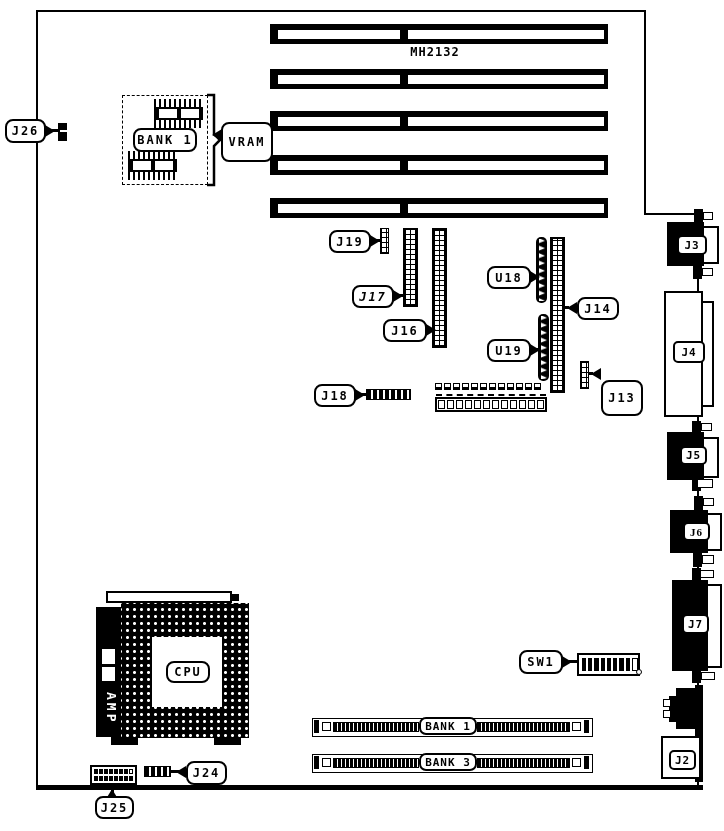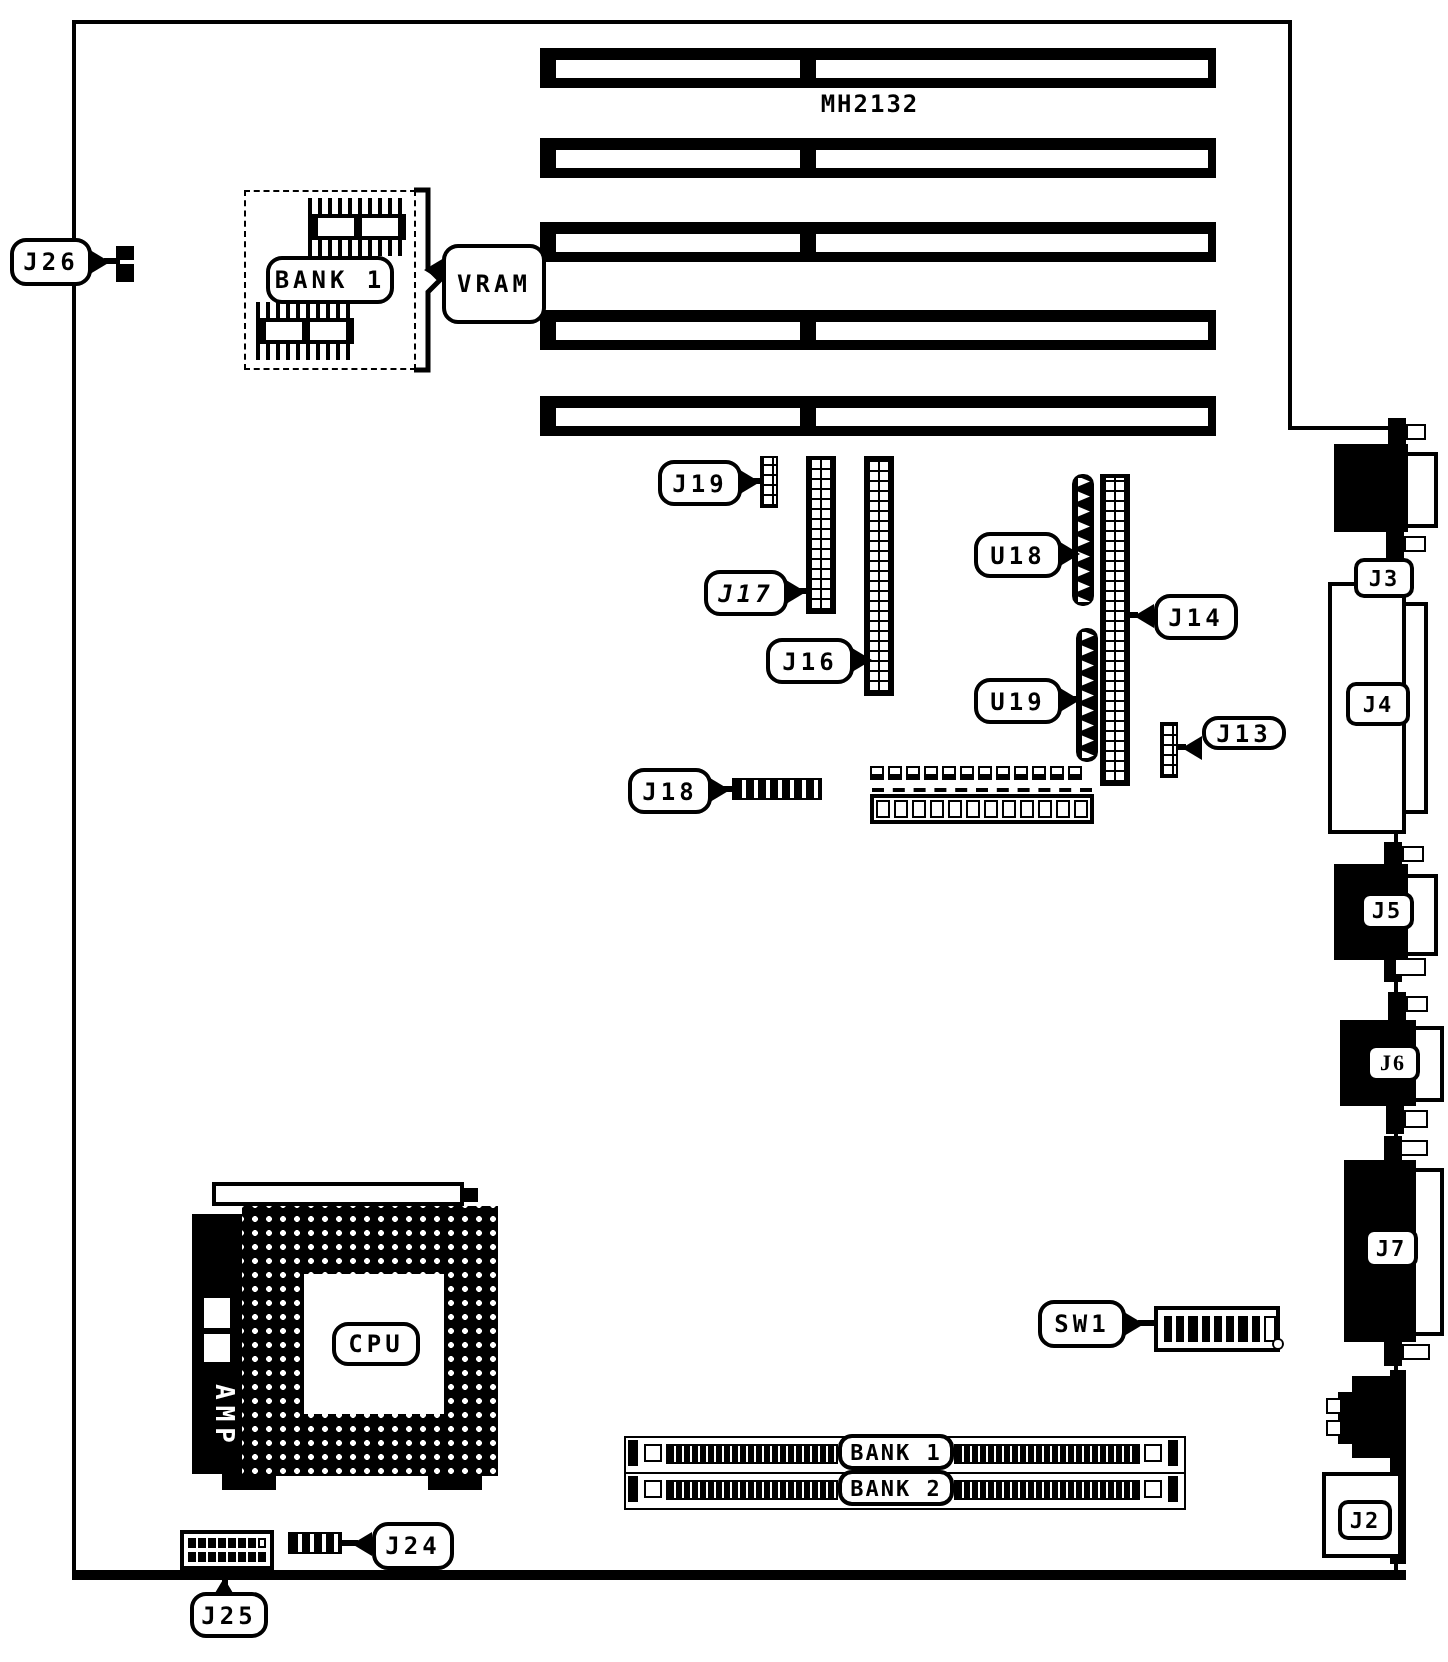--- a/index.html
+++ b/index.html
@@ -164,21 +164,21 @@
   </svg>
 
   <div class="cells" style="left:550px;top:237px;width:15px;height:156px;"></div>
   <div class="line" style="left:565px;top:306px;width:4px;height:3px;"></div>
   <div class="tri-l" style="left:567px;top:302px;"></div>
   <div class="lbl" style="left:577px;top:297px;width:42px;height:23px;">J14</div>
 
   <div class="cells thin" style="left:580px;top:361px;width:9px;height:28px;"></div>
   <div class="line" style="left:589px;top:372px;width:4px;height:3px;"></div>
   <div class="tri-l" style="left:591px;top:368px;"></div>
-  <div class="lbl" style="left:601px;top:358px;width:42px;height:17px;">J13</div>
+  <div class="lbl" style="left:601px;top:380px;width:42px;height:36px;">J13</div>
 
   <div class="lbl" style="left:314px;top:384px;width:42px;height:23px;">J18</div>
   <div class="tri-r" style="left:355px;top:389px;"></div>
   <div class="line" style="left:361px;top:393px;width:6px;height:3px;"></div>
   <div class="abs" style="left:366px;top:389px;width:45px;height:11px;border:1px solid #000;
        background:repeating-linear-gradient(90deg,#000 0 4px,#fff 4px 6px);"></div>
 
   <div class="abs" style="left:435px;top:383px;width:112px;height:9px;display:flex;gap:2px;">
     <span class="ppin"></span>
       <span class="ppin"></span>
@@ -222,21 +222,21 @@
       <span class="swbar"></span>
       <span class="swbar"></span>
     <span style="display:block;width:7px;height:13px;background:#fff;border:1px solid #000;box-sizing:border-box;"></span>
   </div>
   <div class="abs" style="left:636px;top:669px;width:6px;height:6px;border:1px solid #000;border-radius:50%;background:#fff;z-index:7;"></div>
 
   <div class="abs ink" style="left:694px;top:209px;width:9px;height:14px;"></div>
   <div class="abs" style="left:703px;top:212px;width:10px;height:8px;border:1px solid #000;background:#fff;"></div>
   <div class="abs ink" style="left:667px;top:222px;width:37px;height:44px;"></div>
   <div class="abs" style="left:702px;top:226px;width:17px;height:38px;border:2px solid #000;background:#fff;"></div>
-  <div class="lbl sm" style="left:677px;top:235px;width:30px;height:20px;margin-top:44px;">J3</div>
+  <div class="lbl sm" style="left:677px;top:235px;width:30px;height:20px;">J3</div>
   <div class="abs ink" style="left:693px;top:265px;width:9px;height:14px;"></div>
   <div class="abs" style="left:702px;top:268px;width:11px;height:8px;border:1px solid #000;background:#fff;"></div>
 
   <div class="abs" style="left:664px;top:291px;width:39px;height:126px;border:2px solid #000;background:#fff;z-index:2;"></div>
   <div class="abs" style="left:701px;top:301px;width:13px;height:106px;border:2px solid #000;background:#fff;z-index:2;"></div>
   <div class="lbl sm" style="left:673px;top:341px;width:32px;height:22px;">J4</div>
 
   <div class="abs ink" style="left:692px;top:421px;width:9px;height:13px;"></div>
   <div class="abs" style="left:701px;top:423px;width:11px;height:8px;border:1px solid #000;background:#fff;"></div>
   <div class="abs ink" style="left:667px;top:432px;width:37px;height:48px;"></div>
@@ -317,23 +317,23 @@
 
   <div class="simm" style="top:718px;">
     <span class="endc" style="left:1px;"></span>
     <span class="clip" style="left:9px;"></span>
     <span class="stripe" style="left:20px;width:86px;"></span>
     <span class="blabel">BANK 1</span>
     <span class="stripe" style="left:164px;width:93px;"></span>
     <span class="clip" style="left:259px;"></span>
     <span class="endc" style="left:271px;"></span>
   </div>
-  <div class="simm" style="top:736px;">
+  <div class="simm" style="top:754px;">
     <span class="endc" style="left:1px;"></span>
     <span class="clip" style="left:9px;"></span>
     <span class="stripe" style="left:20px;width:86px;"></span>
-    <span class="blabel">BANK 2</span>
+    <span class="blabel">BANK 3</span>
     <span class="stripe" style="left:164px;width:93px;"></span>
     <span class="clip" style="left:259px;"></span>
     <span class="endc" style="left:271px;"></span>
   </div>
 
 </div>
 
 </body></html>

